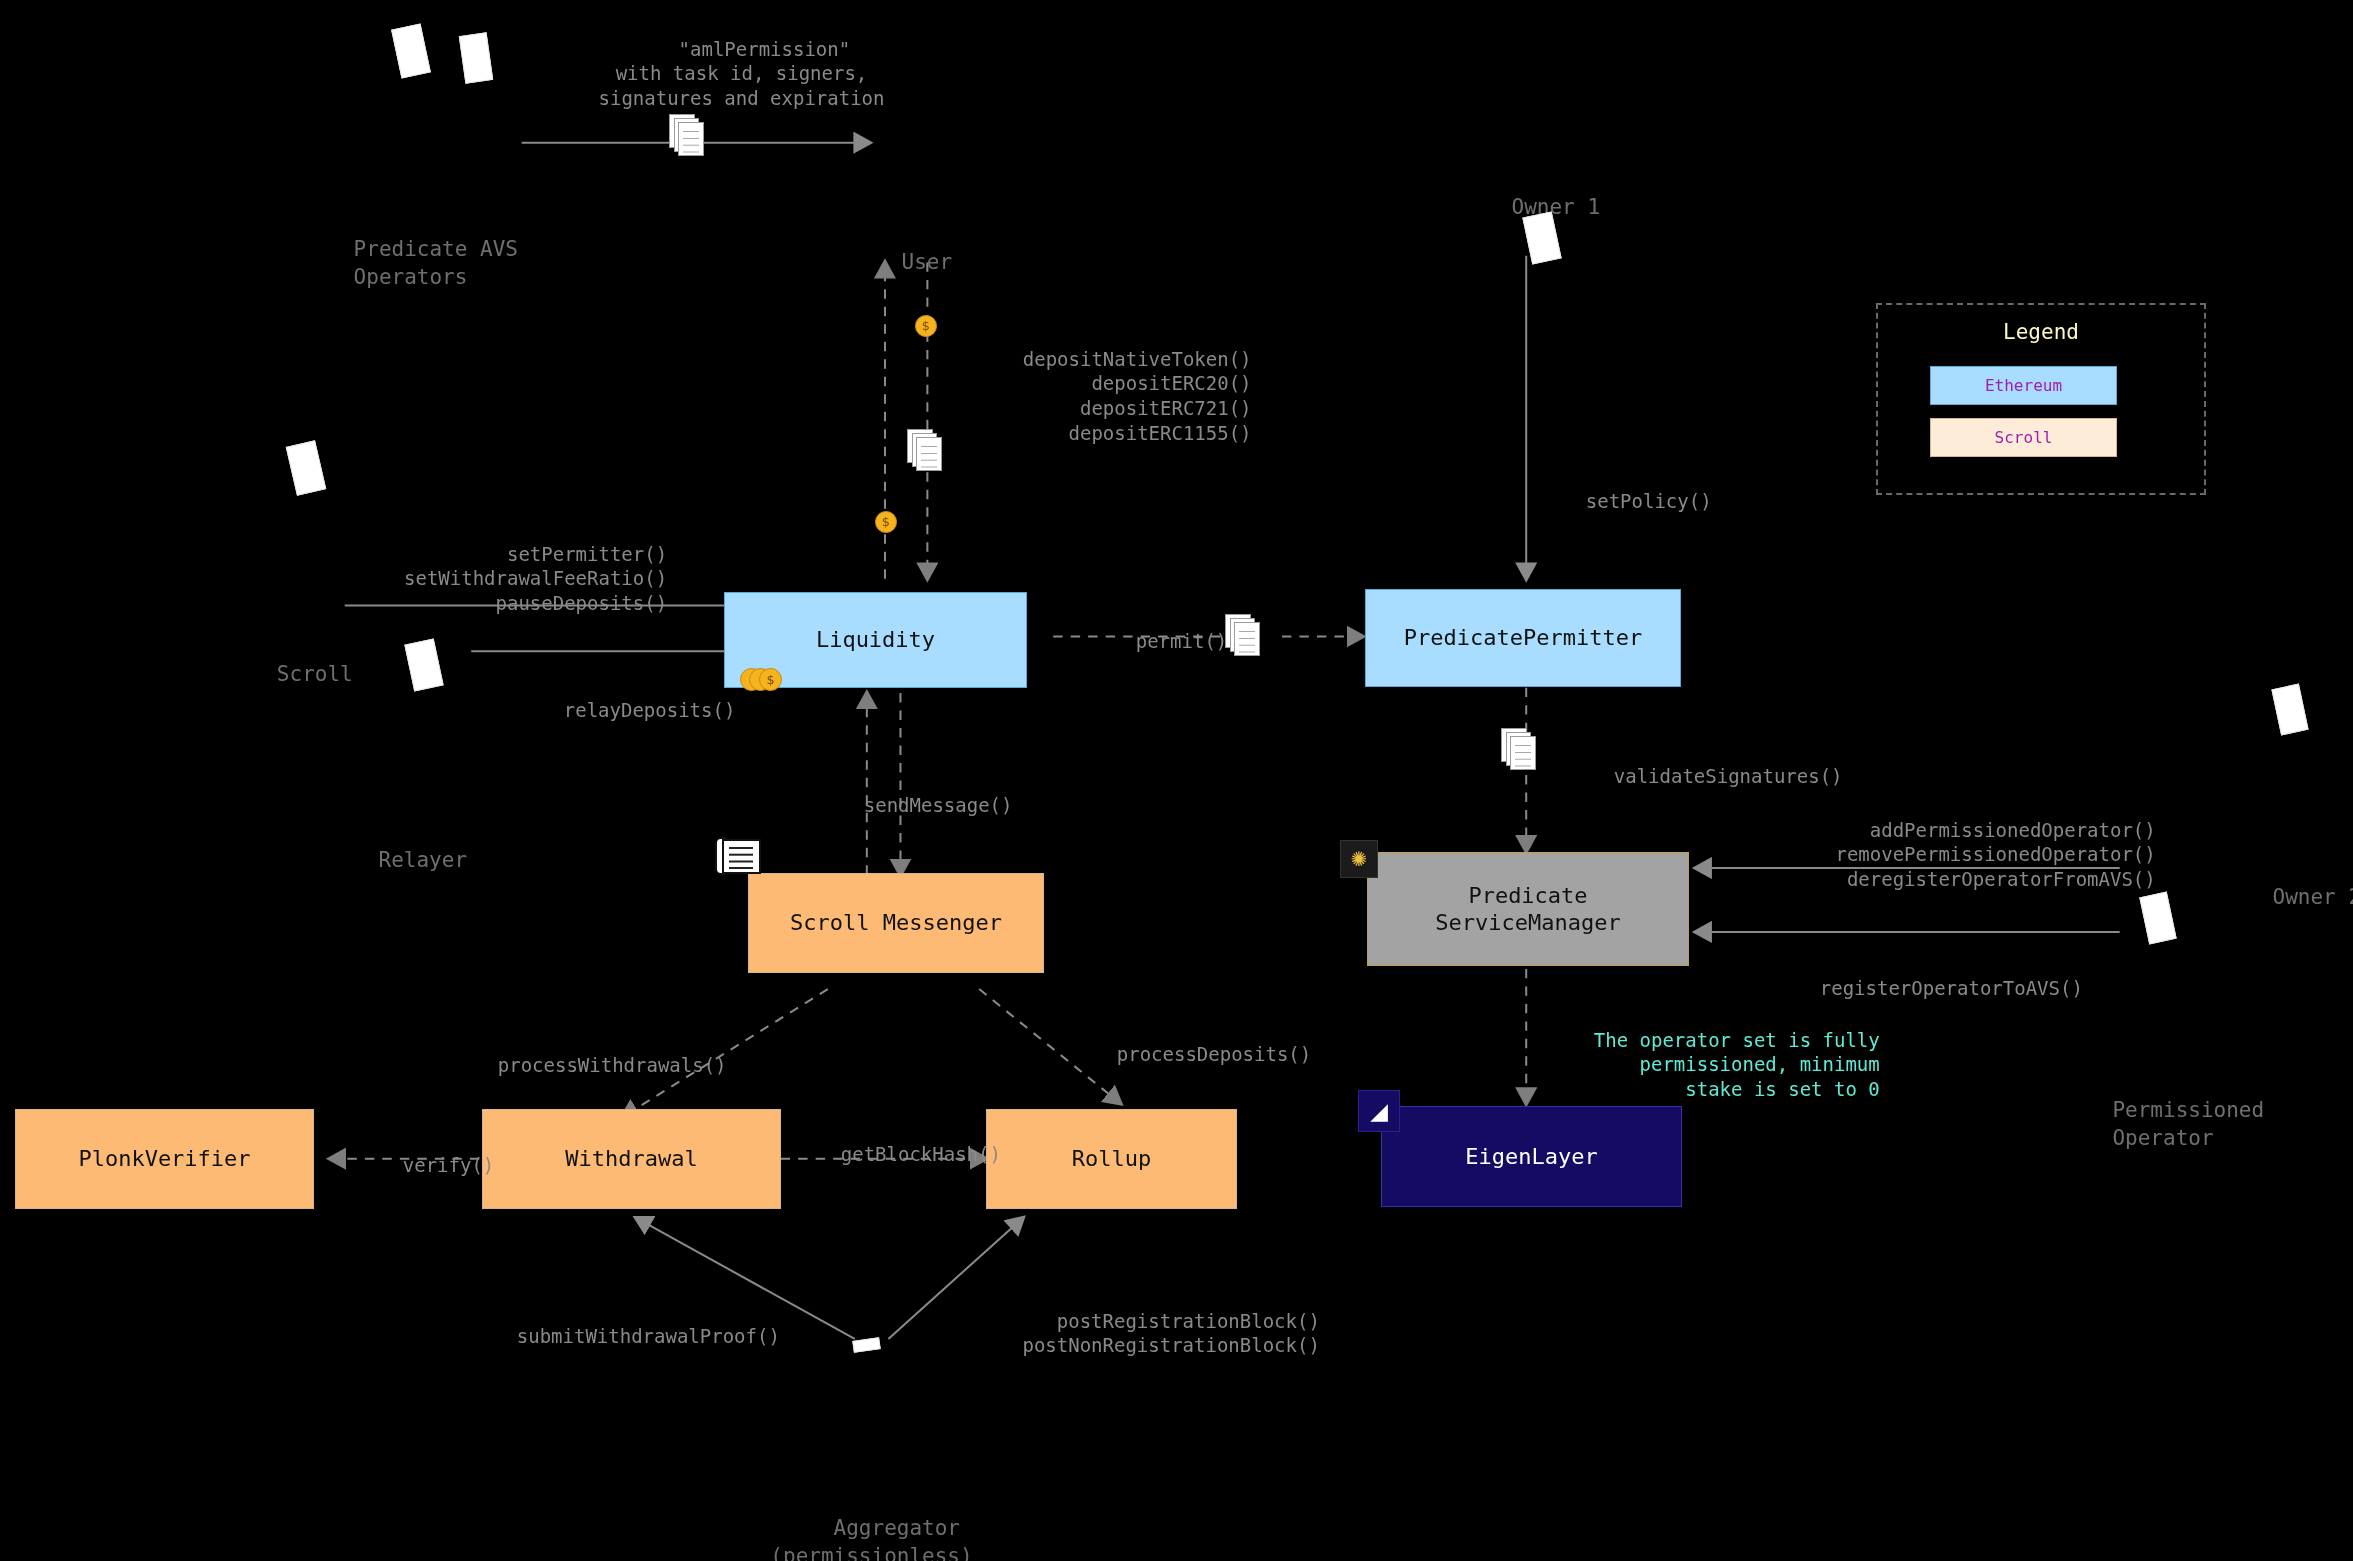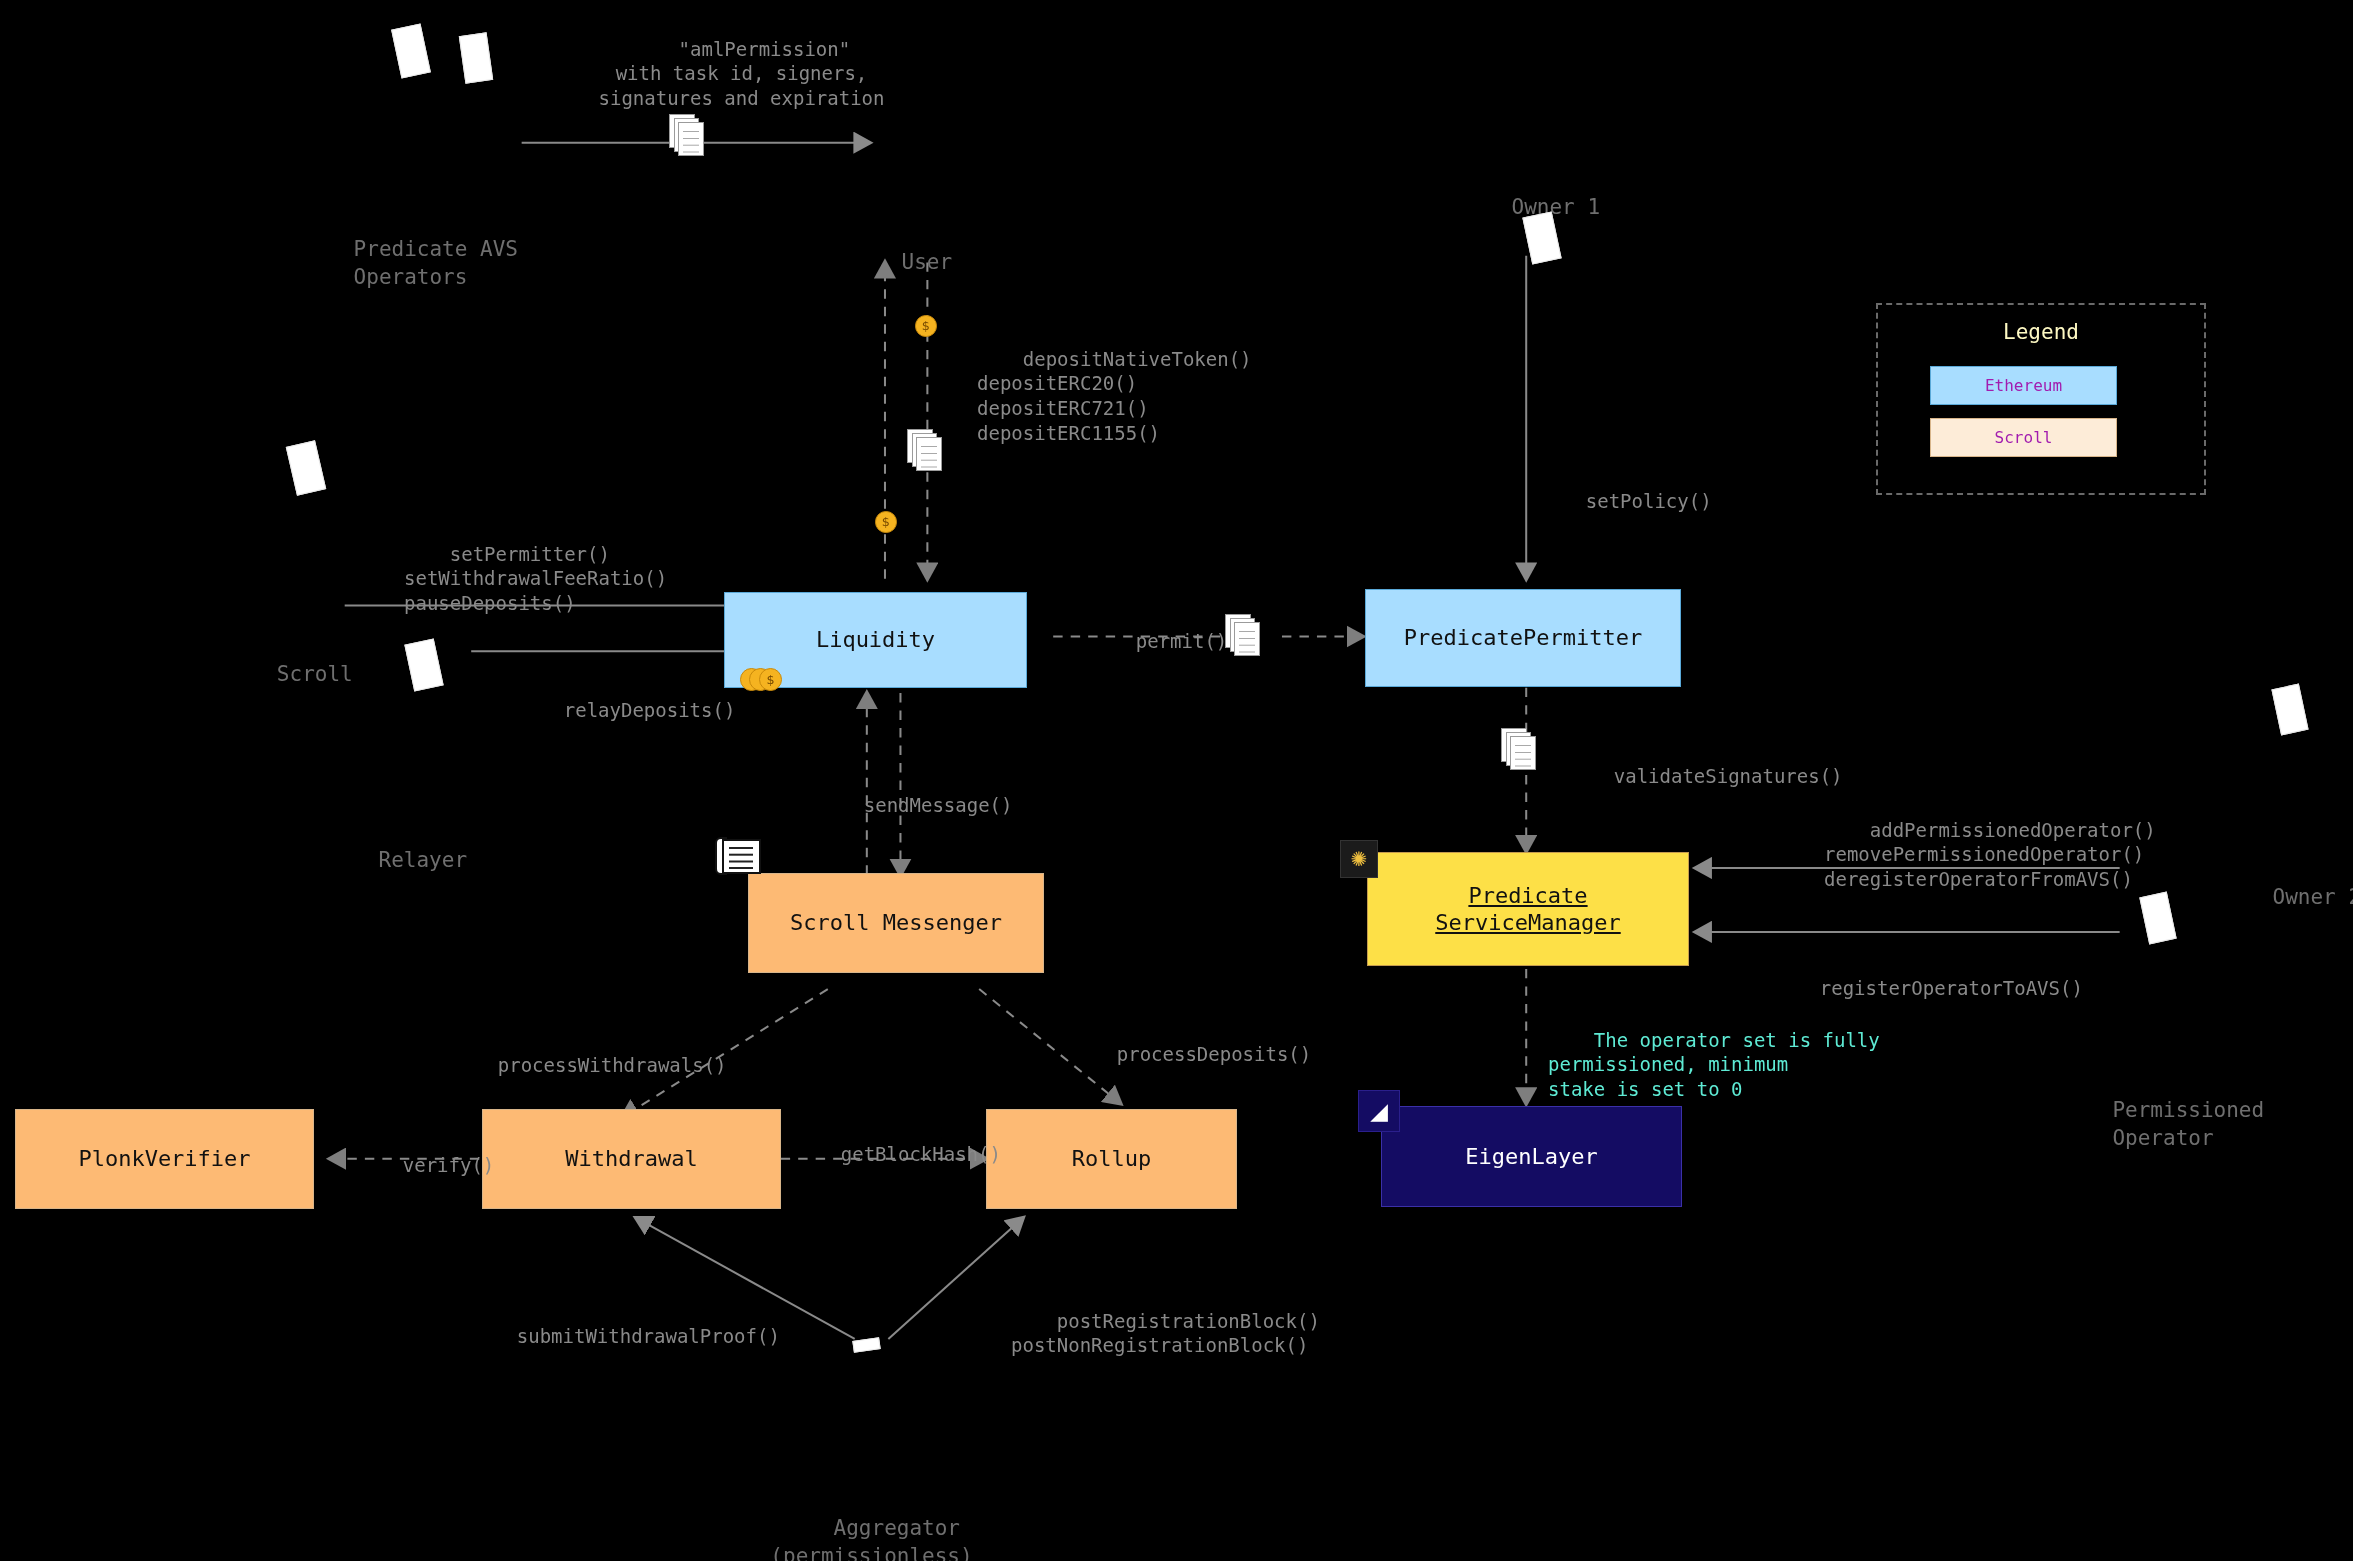--- a/index.html
+++ b/index.html
@@ -16,20 +16,21 @@
     height: 1561px;
     background: #000000;
   }
   .lbl {
     position: absolute;
     color: #8a8a8a;
     font-size: 19px;
     line-height: 1.30;
     white-space: pre;
     font-family: "DejaVu Sans Mono", monospace;
+    text-align: right;
   }
   .lbl.actor {
     color: #6f6f6f;
     font-size: 21px;
     text-align: center;
   }
   .lbl.note { color: #5eead4; }
   .box {
     position: absolute;
     display: flex;
@@ -38,21 +39,21 @@
     text-align: center;
     border: 1.3px solid #000;
     font-size: 22px;
     line-height: 1.25;
     white-space: pre;
     color: #111111;
     font-family: "DejaVu Sans Mono", monospace;
   }
   .box.eth { background: #a8ddff; border-color: #5aa9d8; }
   .box.scr { background: #fdba74; border-color: #d8b58a; text-align: right; }
-  .box.scr-strong { background: #fde047; border-color: #c59b4e; text-decoration: underline; }
+  .box.scr-strong { background: #a3a3a3; border-color: #c59b4e; }
   .box.eigen { background: #140c63; border-color: #3b30a8; color: #ffffff; }
 
   
   #legend {
     position: absolute;
     left: 1876px; top: 303px;
     width: 330px; height: 192px;
     border: 2px dashed #6a6a6a;
   }
   #legend .legend-title {

